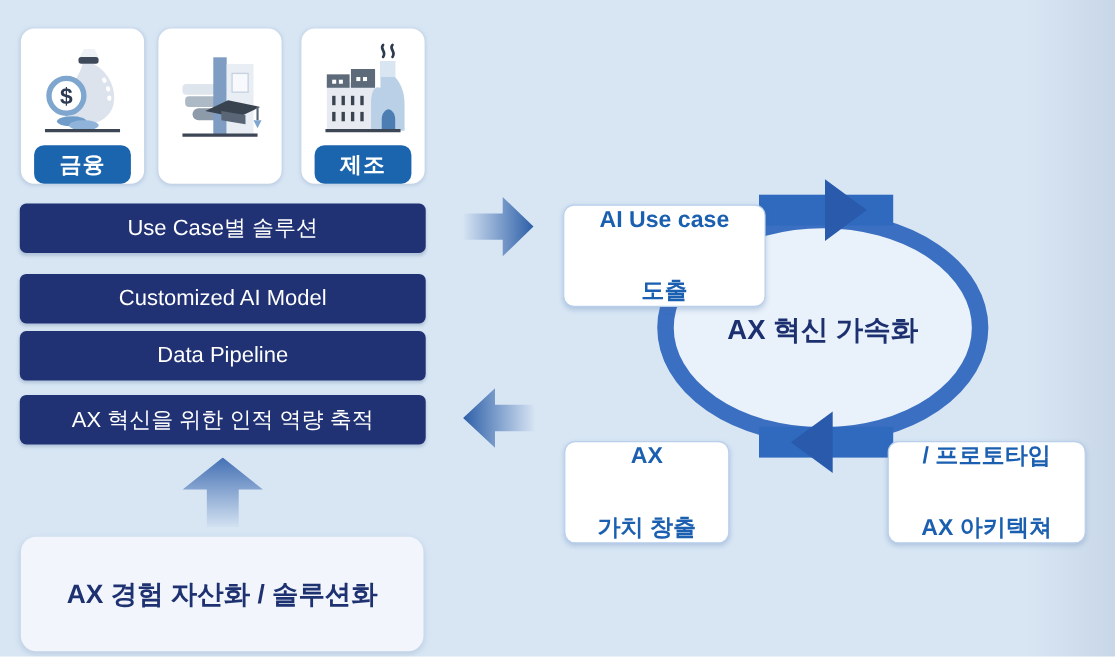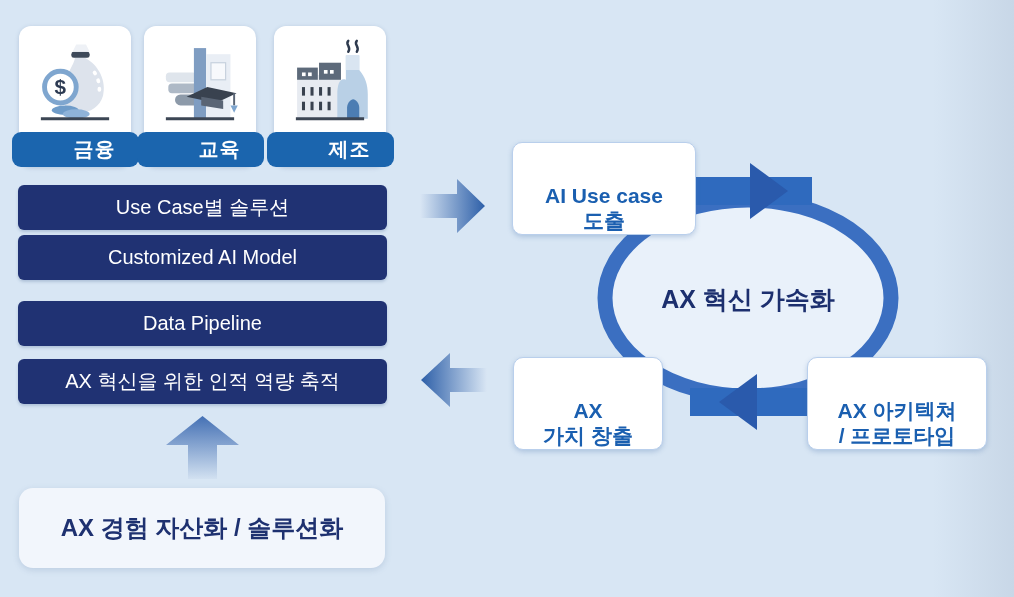--- a/index.html
+++ b/index.html
@@ -12,45 +12,46 @@
   .ind-card{
     position:absolute; top:26px; width:112px; height:141px;
     background:#ffffff; border-radius:12px;
     box-shadow:0 1px 4px rgba(90,120,160,.28);
     display:flex; flex-direction:column; align-items:center;
   }
   .ind-card .icon-wrap{height:94px; display:flex; align-items:flex-end; justify-content:center; padding-top:8px;}
   .ind-btn{
     margin-top:8px; width:88px; height:37px; background:#1b65ae; border-radius:9px;
     color:#fff; font-weight:bold; font-size:20px;
-    display:flex; align-items:center; justify-content:center; letter-spacing:1px;padding-left:39px;
+    display:flex; align-items:center; justify-content:center; letter-spacing:1px;
   }
   .cap-bar{
     position:absolute; left:18px; width:369px; height:45px;
     background:#203273; border-radius:6px;
     color:#ffffff; font-weight:normal; font-size:20px;
     display:flex; align-items:center; justify-content:center;
     box-shadow:0 2px 3px rgba(60,90,140,.25);
   }
   .foundation{
-    position:absolute; left:19px; top:488px; width:366px; height:80px;
+    position:absolute; left:19px; top:488px; width:366px; height:104px;
     background:#f2f6fc; border-radius:14px;
     box-shadow:0 2px 6px rgba(90,120,160,.22);
     display:flex; align-items:center; justify-content:center;
     color:#1e3170; font-weight:bold; font-size:24px;
   }
   .abs{position:absolute;}
   
   .cycle-box{
     position:absolute; height:93px; background:#ffffff;
     border:1.5px solid #b9cfec; border-radius:10px;
     box-shadow:0 2px 5px rgba(70,110,170,.28);
-    display:flex; flex-direction:column; align-items:center; justify-content:flex-end;
+    display:flex; flex-direction:column; align-items:center; justify-content:space-between;
     color:#1a5fb0; font-weight:bold; font-size:21px; line-height:1.22; text-align:center;
     box-sizing:border-box;
+    margin-top:44px;
   }
   .cycle-center{
     position:absolute; left:628px; top:283px; width:240px; text-align:center;
     color:#1c2f6e; font-weight:bold; font-size:25px;
   }
 </style>
 </head>
 <body>
 
 <div class="stage">
@@ -81,21 +82,20 @@
         <rect x="27" y="8" width="10" height="58" fill="#7f9dc2"></rect>
         <rect x="37" y="13" width="20" height="53" fill="#e9eef5"></rect>
         <rect x="41" y="20" width="12" height="14" fill="#f7f9fc" stroke="#c8d2de" stroke-width="1"></rect>
         <polygon points="38,40 62,45 45,53 21,48" fill="#39424f"></polygon>
         <polygon points="33,48 51,51 51,58 33,55" fill="#5a6575"></polygon>
         <line x1="60" y1="45" x2="60" y2="55" stroke="#5a6575" stroke-width="1.6"></line>
         <polygon points="57,55 63,55 60,61" fill="#7fa6cf"></polygon>
         <line x1="4" y1="66" x2="60" y2="66" stroke="#3c4654" stroke-width="2.4"></line>
       </svg>
     </div>
-    <div class="ind-btn">교육</div>
   </div>
 
   <div class="ind-card" style="left:274px">
     <div class="icon-wrap">
       <svg width="78" height="86" viewBox="0 0 64 70">
         <path d="M47 2 c-3 3 3 5 0 9" stroke="#2e3a4e" stroke-width="2" fill="none" stroke-linecap="round"></path>
         <path d="M54 2 c-3 3 3 5 0 9" stroke="#2e3a4e" stroke-width="2" fill="none" stroke-linecap="round"></path>
         <rect x="5" y="30" width="36" height="36" fill="#e7ebf1"></rect>
         <rect x="5" y="24" width="17" height="10" fill="#5d6a7a"></rect>
         <rect x="23" y="20" width="18" height="14" fill="#5d6a7a"></rect>
@@ -114,21 +114,21 @@
         <path d="M45 14 h11 v12 c5 6 7 12 7 20 v20 h-25 v-20 c0-8 2-14 7-12 z" fill="#b9d0e6"></path>
         <path d="M45 14 h11 v12 h-11 z" fill="#d9e5f1"></path>
         <path d="M46 66 v-9 c0-4 3-7 5-7 s5 3 5 7 v9 z" fill="#4c7db3"></path>
         <line x1="4" y1="66" x2="60" y2="66" stroke="#3c4654" stroke-width="2.4"></line>
       </svg>
     </div>
     <div class="ind-btn">제조</div>
   </div>
 
   <div class="cap-bar" style="top:185px">Use Case별 솔루션</div>
-  <div class="cap-bar" style="top:235px">Customized AI Model</div>
+  <div class="cap-bar" style="top:249px">Customized AI Model</div>
   <div class="cap-bar" style="top:301px">Data Pipeline</div>
   <div class="cap-bar" style="top:359px">AX 혁신을 위한 인적 역량 축적</div>
 
   <svg class="abs" style="left:166px; top:416px" width="73" height="63">
     <defs>
       <linearGradient id="gradUp" x1="0" y1="0" x2="0" y2="1">
         <stop offset="0" stop-color="#4470b4"></stop>
           <stop offset="1" stop-color="#d2e1f1"></stop>
       </linearGradient>
     </defs>
@@ -165,22 +165,22 @@
     <polygon points="250,33 250,89 288,61" fill="#2a5aac"></polygon>
     <rect x="190" y="258" width="122" height="28" fill="#2f6abe"></rect>
     <polygon points="257,244 257,300 219,272" fill="#2a5aac"></polygon>
   </svg>
 
   <div class="cycle-box" style="left:512px; top:142px; width:184px">
     <span>AI Use case</span>
     <span>도출</span>
   </div>
   <div class="cycle-box" style="left:807px; top:357px; width:180px">
+    <span>/ 프로토타입</span>
     <span>AX 아키텍쳐</span>
-    <span>/ 프로토타입</span>
   </div>
   <div class="cycle-box" style="left:513px; top:357px; width:150px">
     <span>AX</span>
     <span>가치 창출</span>
   </div>
 
   <div class="cycle-center">AX 혁신 가속화</div>
 
 </div>
 

